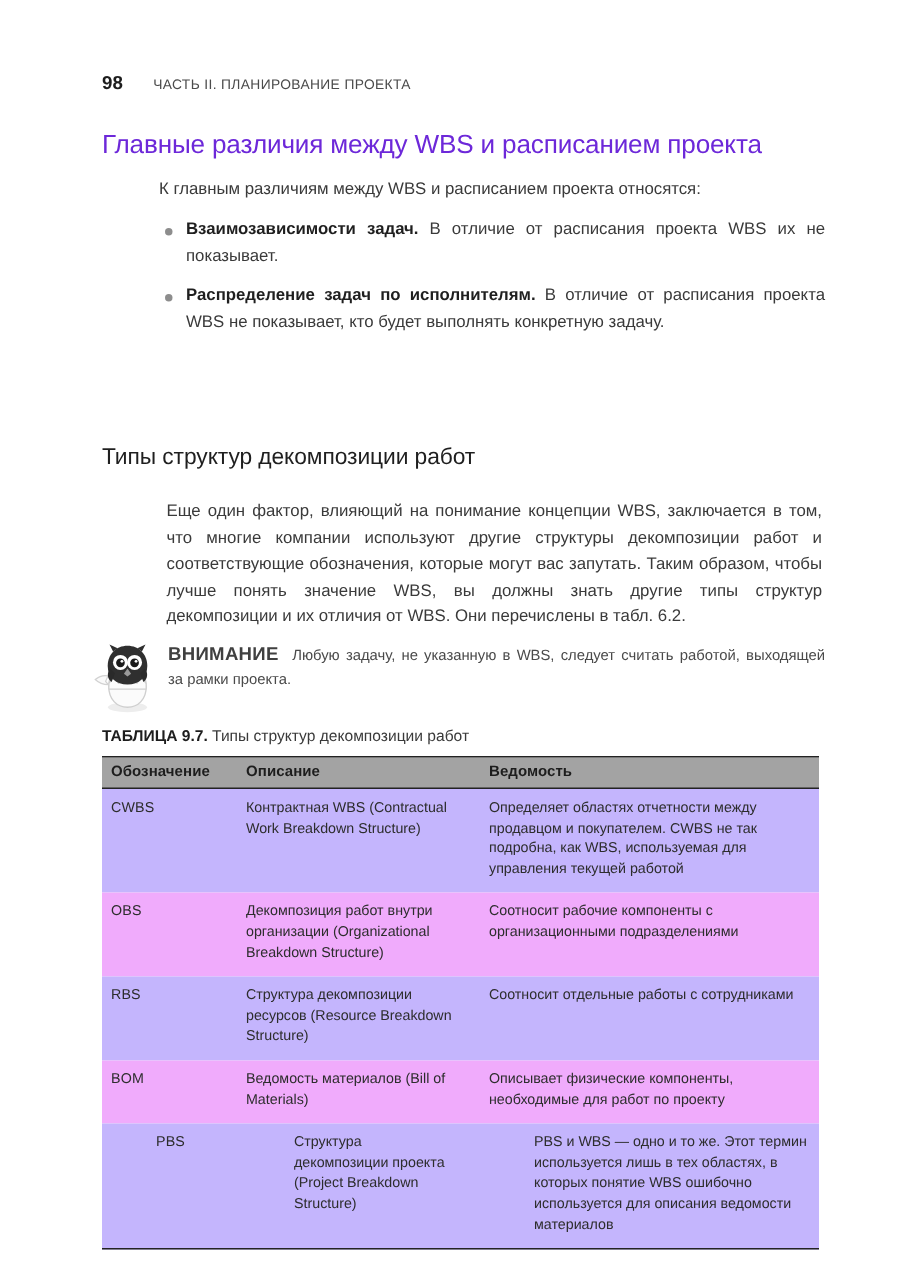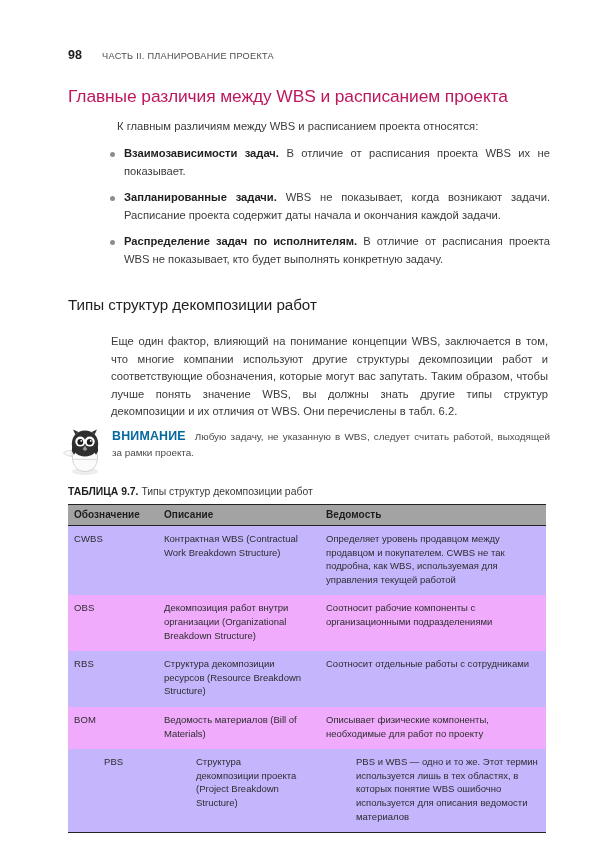--- a/index.html
+++ b/index.html
@@ -49,42 +49,42 @@
     white-space: nowrap;
   }
 
   
   .h1 {
     position: absolute;
     left: 68px;
     width: 490px;
     font-size: 17.4px;
     font-weight: normal;
-    color: #be185d;
+    color: #6d28d9;
     letter-spacing: -0.1px;
     white-space: nowrap;
   }
   .h1-a { top: 86px; }
 
   .h2 {
     position: absolute;
     left: 68px;
     width: 490px;
     font-size: 15.2px;
     font-weight: normal;
     color: #1f1f1f;
     letter-spacing: -0.05px;
     white-space: nowrap;
   }
   .h2-a { top: 296px; }
 
   
   .para {
     position: absolute;
-    left: 117px;
+    left: 106px;
     width: 437px;
     font-size: 11.2px;
     line-height: 17.6px;
     color: #3a3a3a;
     text-align: justify;
     text-justify: inter-word;
   }
   .intro { top: 118px; }
 
   .blk {
@@ -150,21 +150,21 @@
     top: 2px;
     width: 438px;
     font-size: 9.9px;
     line-height: 15.6px;
     color: #4a4a4a;
     text-align: justify;
   }
   .callout-label {
     font-size: 12.4px;
     font-weight: bold;
-    color: #0369a1;
+    color: #404040;
     letter-spacing: 0.2px;
   }
   .callout-gap { display: inline-block; width: 9px; }
 
   
   .tbl-caption {
     position: absolute;
     left: 68px;
     top: 486px;
     width: 480px;
@@ -231,23 +231,20 @@
     <span class="runhead-title">ЧАСТЬ II. ПЛАНИРОВАНИЕ ПРОЕКТА</span>
   </div>
 
   <div class="h1 h1-a">Главные различия между WBS и расписанием проекта</div>
 
   <div class="para intro">К главным различиям между WBS и расписанием проекта относятся:</div>
 
   <div class="bullets">
     <div class="bullet-row">
       <span class="bullet-dot"></span><span class="lead">Взаимозависимости задач.</span><span> В отличие от расписания проекта WBS их не показывает.</span>
-    </div>
-    <div class="bullet-row">
-      <span class="bullet-dot"></span><span class="lead">Запланированные задачи.</span><span> WBS не показывает, когда возникают задачи. Расписание проекта содержит даты начала и окончания каждой задачи.</span>
     </div>
     <div class="bullet-row">
       <span class="bullet-dot"></span><span class="lead">Распределение задач по исполнителям.</span><span> В отличие от расписания проекта WBS не показывает, кто будет выполнять конкретную задачу.</span>
     </div>
   </div>
 
   <div class="h2 h2-a">Типы структур декомпозиции работ</div>
 
   <div class="blk blk-2">Еще один фактор, влияющий на понимание концепции WBS, заключается в том, что многие компании используют другие структуры декомпозиции работ и соответствующие обозначения, которые могут вас запутать. Таким образом, чтобы лучше понять значение WBS, вы должны знать другие типы структур декомпозиции и их отличия от WBS. Они перечислены в табл. 6.2.</div>
 
@@ -305,21 +302,21 @@
       <tr>
         <th class="k1">Обозначение</th>
         <th class="k2">Описание</th>
         <th class="k3">Ведомость</th>
       </tr>
     </thead>
     <tbody>
       <tr class="shade">
         <td class="k1">CWBS</td>
         <td class="k2">Контрактная WBS (Contractual Work Breakdown Structure)</td>
-        <td class="k3">Определяет уровень продавцом между продавцом и покупателем. CWBS не так подробна, как WBS, используемая для управления текущей работой</td>
+        <td class="k3">Определяет областях отчетности между продавцом и покупателем. CWBS не так подробна, как WBS, используемая для управления текущей работой</td>
       </tr>
       <tr>
         <td class="k1">OBS</td>
         <td class="k2">Декомпозиция работ внутри организации (Organizational Breakdown Structure)</td>
         <td class="k3">Соотносит рабочие компоненты с организационными подразделениями</td>
       </tr>
       <tr class="shade">
         <td class="k1">RBS</td>
         <td class="k2">Структура декомпозиции ресурсов (Resource Breakdown Structure)</td>
         <td class="k3">Соотносит отдельные работы с сотрудниками</td>

